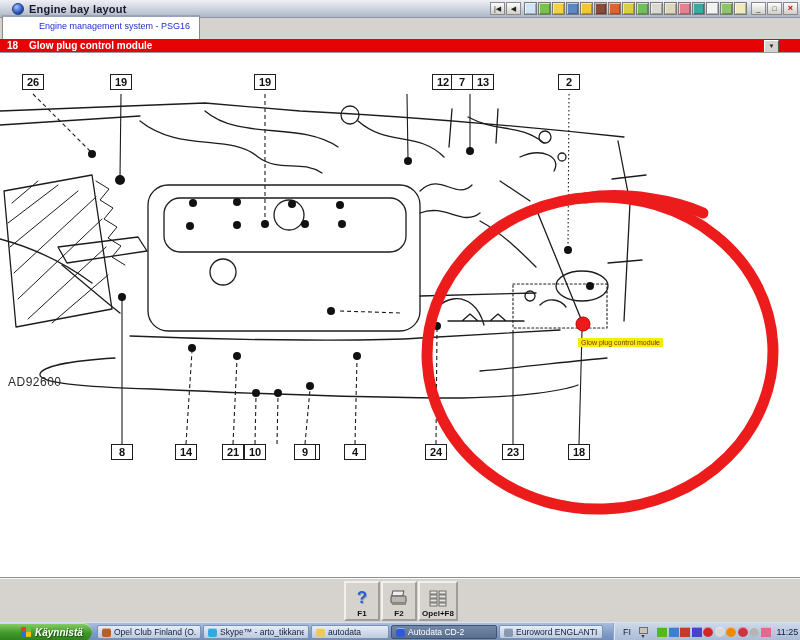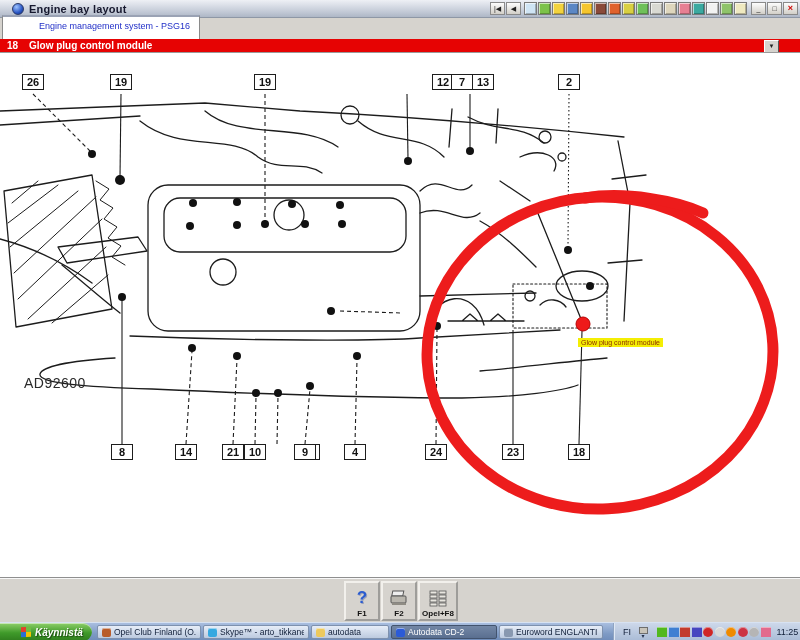--- a/index.html
+++ b/index.html
@@ -41,21 +41,21 @@
   .banner-drop{position:absolute;right:21px;top:1px;width:13px;height:11px;
     background:#d6d3ce;border:1px solid;border-color:#fff #555 #555 #fff;
     font-size:6px;line-height:10px;text-align:center;color:#222;}
   
   .diagram{position:absolute;top:52px;left:0;width:800px;height:526px;background:#fff;
     border-top:1px solid #9a9a9a;box-sizing:border-box;}
   .diagram svg{position:absolute;top:0;left:0;}
   .callout{position:absolute;width:22px;height:16px;background:#fff;border:1.5px solid #1d1d1d;
     box-sizing:border-box;display:flex;align-items:center;justify-content:center;
     font-size:11px;font-weight:bold;color:#111;z-index:3;}
-  .adcode{position:absolute;left:24px;top:322px;font-size:14px;color:#2a2a2a;
+  .adcode{position:absolute;left:8px;top:322px;font-size:12px;color:#2a2a2a;
     letter-spacing:.5px;z-index:2;}
   .glowlabel{position:absolute;left:578px;top:285px;background:#f4ee04;color:#8a2c00;
     font-size:7px;padding:1px 3px;z-index:4;white-space:nowrap;}
   
   .toolstrip{position:absolute;top:578px;left:0;right:0;height:44px;background:#d6d3ce;
     border-top:1px solid #f8f8f8;box-shadow:0 -1px 0 #8f8f8f;}
   .tsbtn{position:absolute;top:2px;width:36px;height:40px;background:#d6d3ce;
     border:2px outset #f2f0ec;box-sizing:border-box;display:flex;flex-direction:column;
     align-items:center;justify-content:flex-end;padding-bottom:1px;}
   .tsbtn .lbl{font-size:8px;font-weight:bold;color:#111;margin-top:1px;}

